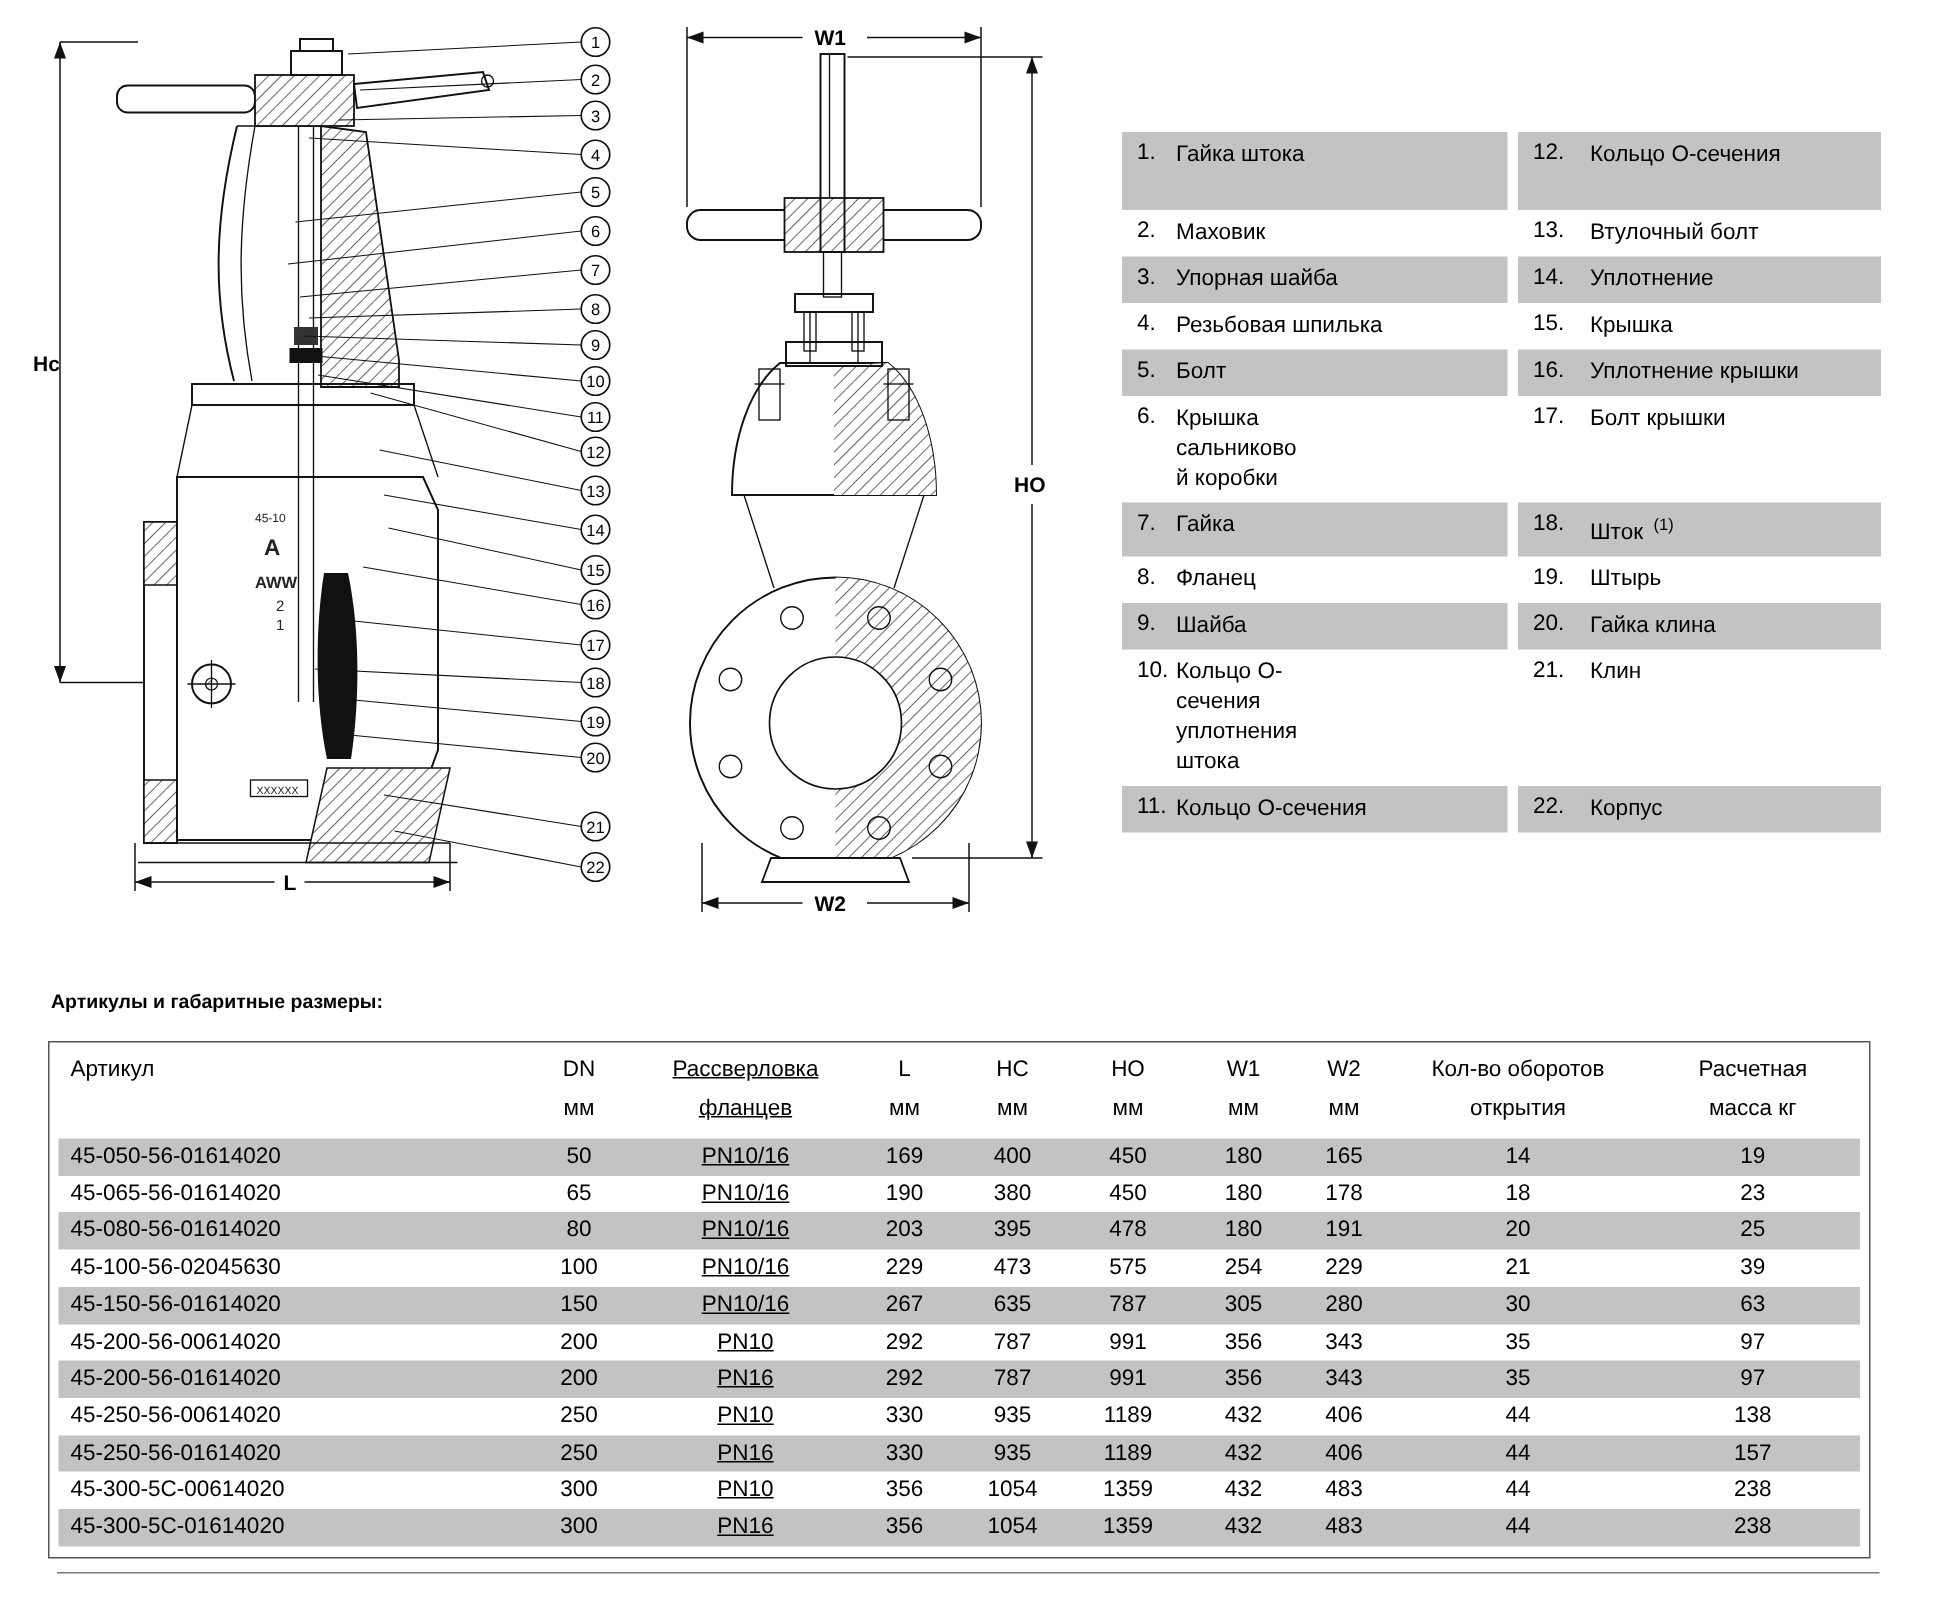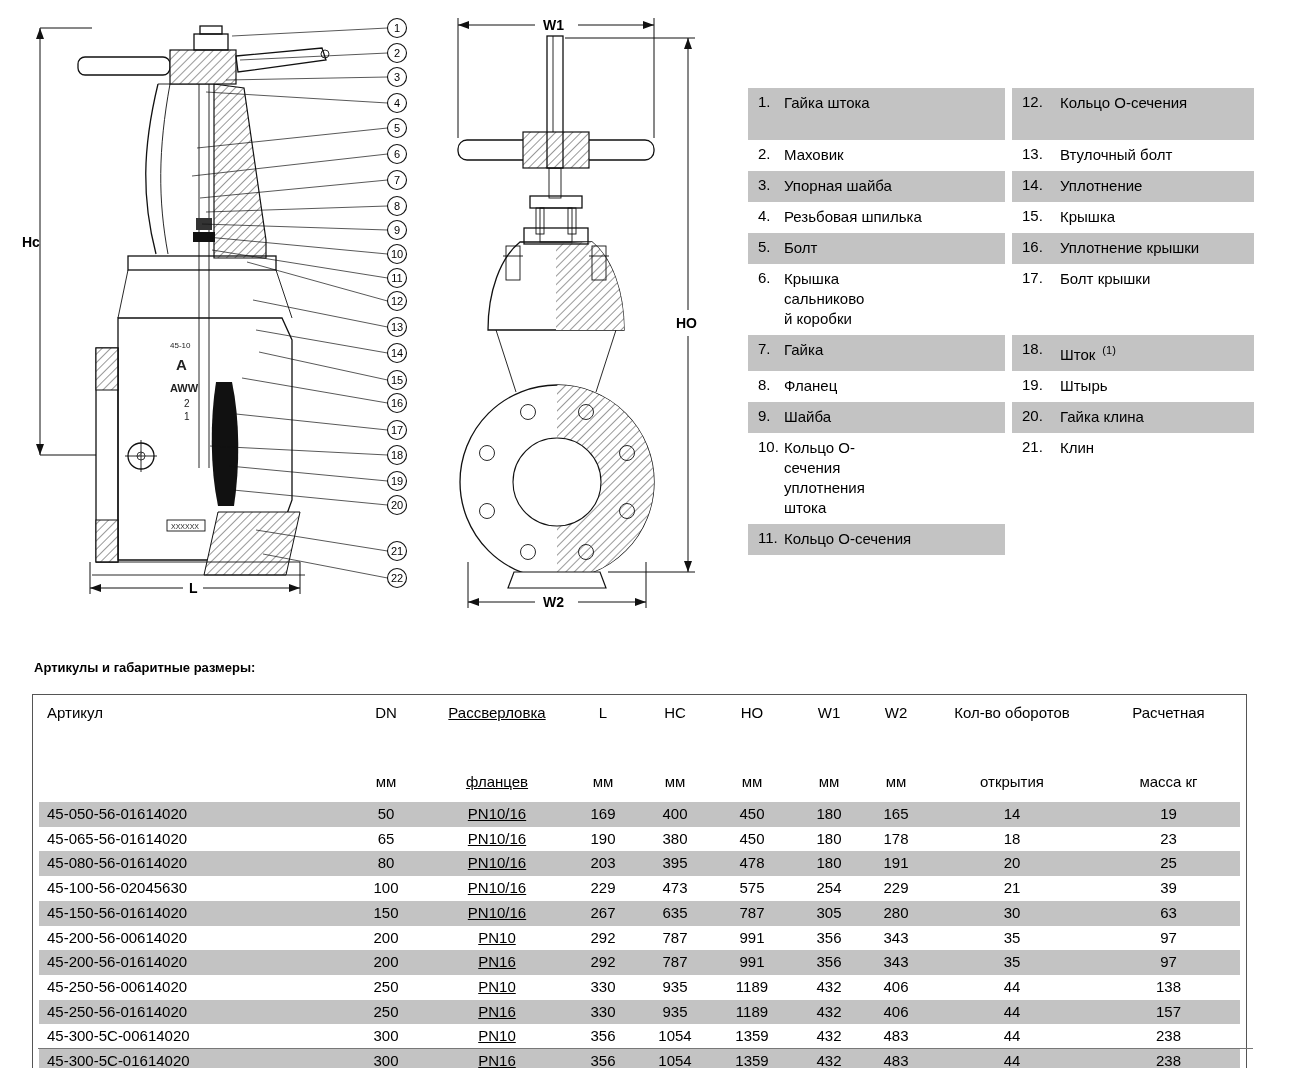--- a/index.html
+++ b/index.html
@@ -29,21 +29,21 @@
   .supnote { font-size:11px; margin-left:7px; }
 
   
   .section-title { position:absolute; left:34px; top:660px; font-size:13px; font-weight:bold; }
 
   
   #dims { position:absolute; left:32px; top:694px; width:1215px; box-sizing:border-box;
           border:1px solid #555; padding:5px 6px 7px 6px; font-size:15px; background:#fff; }
   .hrow, .drow { display:flex; }
   .hrow > div { line-height:26px; }
-  .hrow.second { margin-bottom:7px;margin-top:43px; }
+  .hrow.second { margin-bottom:7px; }
   .drow > div { line-height:24.7px; }
   .drow.shaded { background:#c3c3c3; }
   .c0 { width:306px; text-align:left; padding-left:8px; box-sizing:border-box; }
   .c1 { width:82px;  text-align:center; }
   .c2 { width:140px; text-align:center;text-decoration:underline; }
   .c3 { width:72px;  text-align:center; }
   .c4 { width:72px;  text-align:center; }
   .c5 { width:82px;  text-align:center; }
   .c6 { width:72px;  text-align:center; }
   .c7 { width:62px;  text-align:center; }
@@ -371,20 +371,24 @@
         <div class="pcell right">
           <span class="num">21.</span>
           <span class="lbl">Клин</span>
         </div>
       </div>
       <div class="prow">
         <div class="pcell left shaded">
           <span class="num">11.</span>
           <span class="lbl">Кольцо О-сечения</span>
         </div>
+        <div class="pcell right shaded">
+          <span class="num">22.</span>
+          <span class="lbl">Корпус</span>
+        </div>
       </div>
     </div>
 
   <div class="section-title">Артикулы и габаритные размеры:</div>
 
   <div id="dims">
       <div class="hrow">
         <div class="c0">Артикул</div>
         <div class="c1">DN</div>
         <div class="c2">Рассверловка</div>

